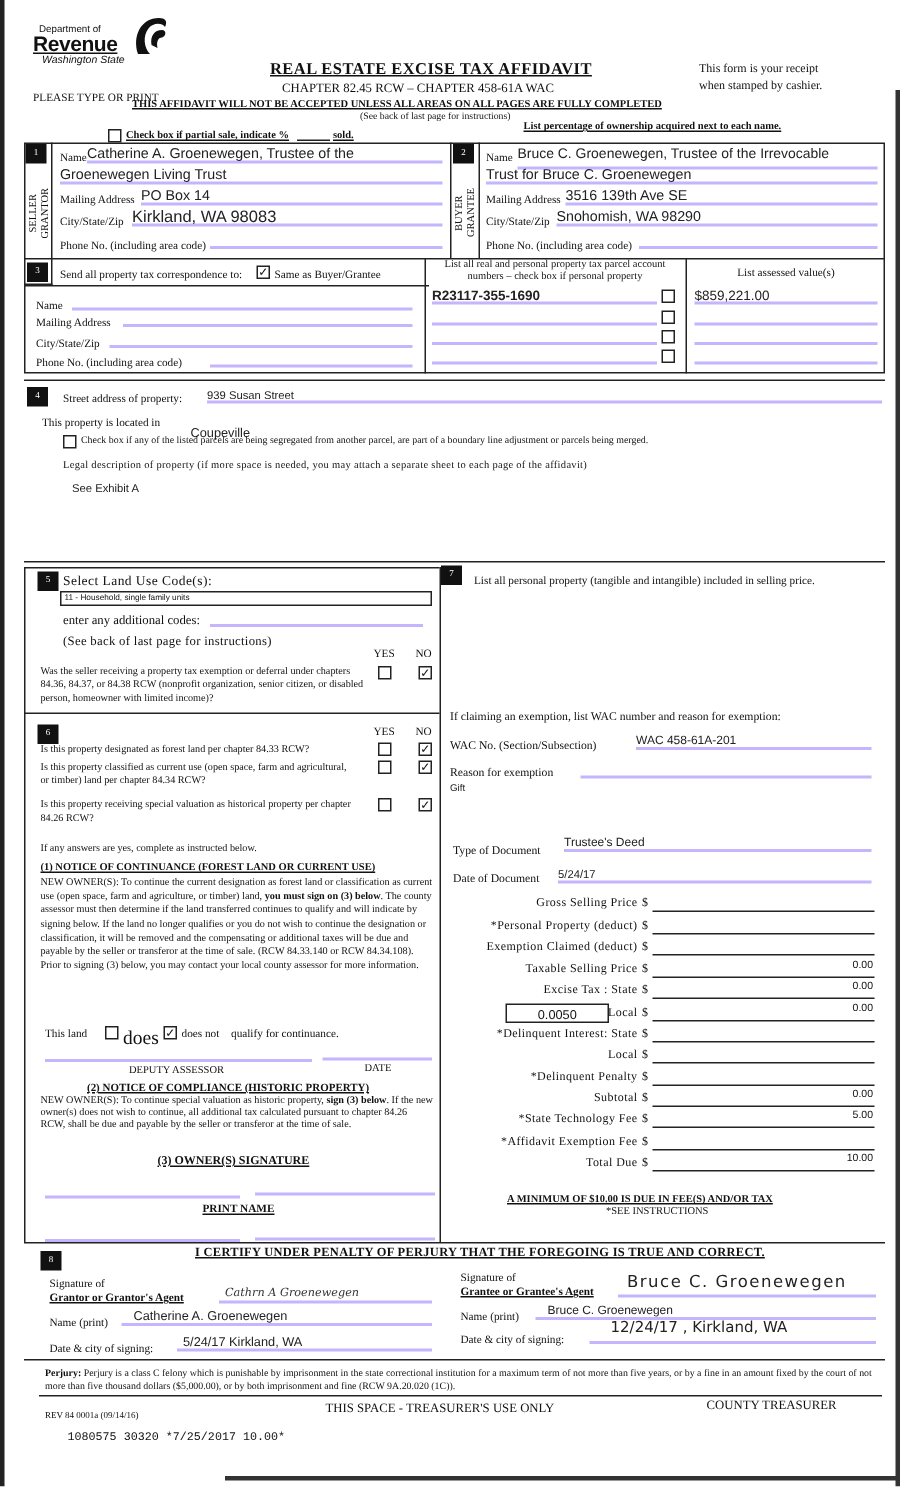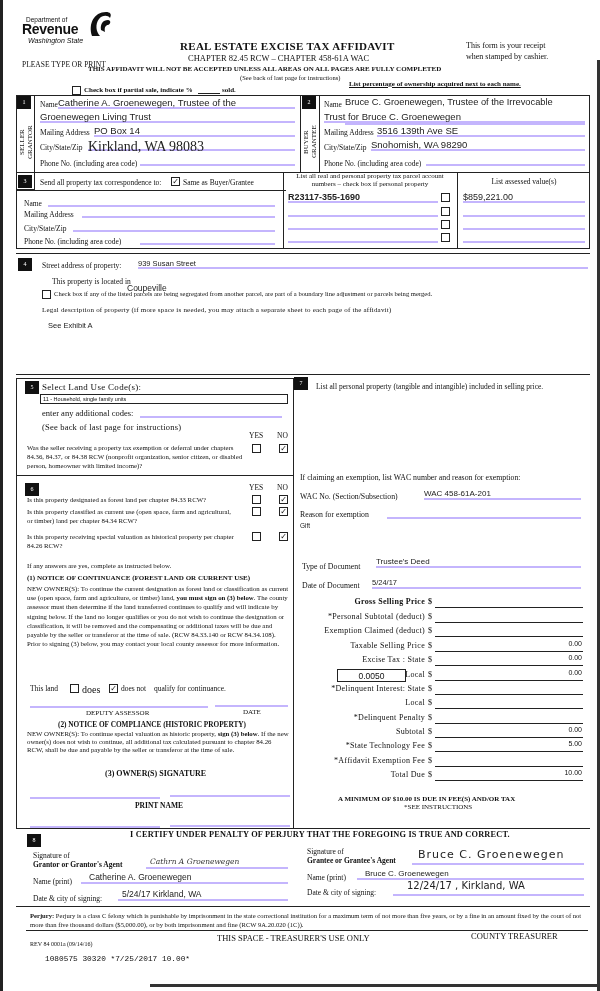--- a/index.html
+++ b/index.html
@@ -4,21 +4,21 @@
 <style>
   * { box-sizing: border-box; margin: 0; padding: 0; }
   body {
     width: 600px; height: 991px; background: #ffffff; position: relative; overflow: hidden;
     font-family: "Liberation Serif", serif; color: #111; font-size: 8px;
   }
   .abs { position: absolute; }
   .sans { font-family: "Liberation Sans", sans-serif; }
   .serif { font-family: "Liberation Serif", serif; }
   .mono { font-family: "Liberation Mono", monospace; }
-  .bold { font-weight: bold; }
+  .bold { font-weight: bold; text-decoration: underline; }
   .line { border-bottom: 2px solid #c4b5fd; }
   .box { border: 1px solid #222; }
   .secnum {
     position: absolute; background: #111; color: #fff; font-size: 6px;
     width: 14px; height: 13px; text-align: center; line-height: 13px;
     font-family: "Liberation Serif", serif;
   }
   .cb {
     position: absolute; width: 9px; height: 9px; border: 1px solid #222; background: #fff;
     font-size: 8px; line-height: 7px; text-align: center; font-family: "DejaVu Sans", sans-serif;
@@ -72,28 +72,28 @@
 <div class="abs" style="left:300px;top:95px;width:20px;height:77px;border-right:1px solid #222;"></div>
 
 <div class="secnum" style="left:17px;top:96px;">1</div>
 <div class="vertlabel" style="left:18px;top:118px;width:16px;height:48px;"><span>SELLER</span><br><span>GRANTOR</span></div>
 <div class="abs lbl" style="left:40px;top:100px;">Name</div>
 <div class="abs fill line" style="left:58px;top:97px;width:237px;font-size:9.5px;height:12px;">Catherine A. Groenewegen, Trustee of the</div>
 <div class="abs fill line" style="left:40px;top:111px;width:255px;font-size:9.5px;height:12px;">Groenewegen Living Trust</div>
 <div class="abs lbl" style="left:40px;top:128px;">Mailing Address</div>
 <div class="abs fill line" style="left:94px;top:125px;width:201px;font-size:9.5px;height:12px;">PO Box 14</div>
 <div class="abs lbl" style="left:40px;top:143px;">City/State/Zip</div>
-<div class="abs fill line" style="left:88px;top:139px;width:207px;font-size:14px;height:12px;font-family:Liberation Serif, serif;">Kirkland, WA 98083</div>
+<div class="abs fill line" style="left:88px;top:139px;width:207px;font-size:11px;height:12px;">Kirkland, WA 98083</div>
 <div class="abs lbl" style="left:40px;top:159px;">Phone No. (including area code)</div>
 <div class="abs line" style="left:140px;top:157px;width:155px;height:9px;"></div>
 
 <div class="secnum" style="left:302px;top:96px;">2</div>
 <div class="vertlabel" style="left:302px;top:118px;width:17px;height:48px;"><span>BUYER</span><br><span>GRANTEE</span></div>
 <div class="abs lbl" style="left:324px;top:100px;">Name</div>
-<div class="abs fill line" style="left:345px;top:97px;width:240px;font-size:9.3px;height:28px;white-space:nowrap;">Bruce C. Groenewegen, Trustee of the Irrevocable</div>
+<div class="abs fill line" style="left:345px;top:97px;width:240px;font-size:9.3px;height:16px;white-space:nowrap;">Bruce C. Groenewegen, Trustee of the Irrevocable</div>
 <div class="abs fill line" style="left:324px;top:111px;width:261px;font-size:9.5px;height:12px;">Trust for Bruce C. Groenewegen</div>
 <div class="abs lbl" style="left:324px;top:128px;">Mailing Address</div>
 <div class="abs fill line" style="left:377px;top:125px;width:208px;font-size:9.5px;height:12px;">3516 139th Ave SE</div>
 <div class="abs lbl" style="left:324px;top:143px;">City/State/Zip</div>
 <div class="abs fill line" style="left:371px;top:139px;width:214px;font-size:9.5px;height:12px;">Snohomish, WA 98290</div>
 <div class="abs lbl" style="left:324px;top:159px;">Phone No. (including area code)</div>
 <div class="abs line" style="left:426px;top:157px;width:159px;height:9px;"></div>
 
 <div class="abs" style="left:16px;top:172px;width:19px;height:18px;border-right:1px solid #222;border-bottom:1px solid #222;"></div>
 <div class="secnum" style="left:18px;top:175px;">3</div>
@@ -134,21 +134,21 @@
       <div class="abs fill line" style="left:288px;top:232px;width:150px;font-size:9px;height:11px;"></div>
       <div class="cb" style="left:441px;top:233px;"></div>
       <div class="abs fill line" style="left:463px;top:232px;width:122px;font-size:9px;height:11px;"></div>
     </div>
   </div>
 
 <div class="abs" style="left:16px;top:253px;width:574px;height:122px;border-top:1px solid #222;border-bottom:1px solid #222;"></div>
 <div class="secnum" style="left:18px;top:258px;">4</div>
 <div class="abs lbl" style="left:42px;top:261px;">Street address of property:</div>
 <div class="abs fill line" style="left:138px;top:259px;width:450px;font-size:7.5px;height:10px;">939 Susan Street</div>
-<div class="abs lbl" style="left:52px;top:277px;">This property is located in</div>
+<div class="abs lbl" style="left:28px;top:277px;">This property is located in</div>
 <div class="abs fill" style="left:127px;top:283px;font-size:8.5px;">Coupeville</div>
 <div class="cb" style="left:42px;top:290px;" id="cb-seg"></div>
 <div class="abs serif" style="left:54px;top:290px;font-size:6.6px;white-space:nowrap;">Check box if any of the listed parcels are being segregated from another parcel, are part of a boundary line adjustment or parcels being merged.</div>
 <div class="abs serif" style="left:42px;top:306px;font-size:7px;white-space:nowrap;letter-spacing:0.2px;">Legal description of property (if more space is needed, you may attach a separate sheet to each page of the affidavit)</div>
 <div class="abs fill" style="left:48px;top:321px;font-size:7.5px;">See Exhibit A</div>
 
 <div class="abs" style="left:16px;top:378px;width:277px;height:450px;border-left:1px solid #222;border-top:1px solid #222;"></div>
 <div class="abs" style="left:293px;top:378px;height:450px;border-left:1px solid #222;"></div>
 
 <div class="secnum" style="left:25px;top:381px;">5</div>
@@ -183,21 +183,21 @@
       <div class="cb" style="left:252px;top:532px;"></div>
       <div class="cb" style="left:279px;top:532px;">✓</div>
     </div>
   </div>
 
 <div class="abs serif" style="left:27px;top:562px;font-size:6.8px;">If any answers are yes, complete as instructed below.</div>
 <div class="abs serif bold" style="left:27px;top:574px;font-size:7px;white-space:nowrap;">(1) NOTICE OF CONTINUANCE  (FOREST LAND OR CURRENT USE)</div>
 <div class="abs serif" style="left:27px;top:584px;width:262px;font-size:6.8px;line-height:9.2px;"><span>NEW OWNER(S): To continue the current designation as forest land or classification as current use (open space, farm and agriculture, or timber) land, </span><b>you must sign on (3) below</b><span>. The county assessor must then determine if the land transferred continues to qualify and will indicate by signing below. If the land no longer qualifies or you do not wish to continue the designation or classification, it will be removed and the compensating or additional taxes will be due and payable by the seller or transferor at the time of sale. (RCW 84.33.140 or RCW 84.34.108). Prior to signing (3) below, you may contact your local county assessor for more information.</span></div>
 <div class="abs serif" style="left:30px;top:684px;font-size:7.5px;">This land</div>
 <div class="cb" style="left:70px;top:684px;" id="cb-does"></div>
-<div class="abs serif" style="left:82px;top:684px;font-size:10px;">does</div>
+<div class="abs serif" style="left:82px;top:684px;font-size:13px;">does</div>
 <div class="cb" style="left:109px;top:684px;" id="cb-doesnot">✓</div>
 <div class="abs serif" style="left:121px;top:684px;font-size:7.5px;">does not</div>
 <div class="abs serif" style="left:154px;top:684px;font-size:7.5px;">qualify for continuance.</div>
 
 <div class="abs line" style="left:30px;top:706px;width:178px;"></div>
 <div class="abs line" style="left:215px;top:705px;width:73px;"></div>
 <div class="abs serif" style="left:86px;top:709px;font-size:7px;">DEPUTY ASSESSOR</div>
 <div class="abs serif" style="left:243px;top:708px;font-size:7px;">DATE</div>
 <div class="abs serif bold" style="left:58px;top:720px;font-size:7.3px;white-space:nowrap;">(2) NOTICE OF COMPLIANCE (HISTORIC PROPERTY)</div>
 <div class="abs serif" style="left:27px;top:730px;width:262px;font-size:6.8px;line-height:8.2px;"><span>NEW OWNER(S): To continue special valuation as historic property, </span><b>sign (3) below</b><span>. If the new owner(s) does not wish to continue, all additional tax calculated pursuant to chapter 84.26 RCW, shall be due and payable by the seller or transferor at the time of sale.</span></div>
@@ -215,28 +215,28 @@
 <div class="abs fill line" style="left:424px;top:489px;width:157px;font-size:8px;height:11px;">WAC 458-61A-201</div>
 <div class="abs serif" style="left:300px;top:510px;font-size:7.8px;">Reason for exemption</div>
 <div class="abs line" style="left:387px;top:517px;width:194px;"></div>
 <div class="abs fill" style="left:300px;top:522px;font-size:6.5px;">Gift</div>
 <div class="abs serif" style="left:302px;top:562px;font-size:7.8px;">Type of Document</div>
 <div class="abs fill line" style="left:376px;top:557px;width:205px;font-size:8px;height:11px;">Trustee's Deed</div>
 <div class="abs serif" style="left:302px;top:581px;font-size:7.8px;">Date of Document</div>
 <div class="abs fill line" style="left:372px;top:578px;width:209px;font-size:7.5px;height:11px;">5/24/17</div>
 <div class="abs box sans" style="left:337px;top:669px;width:69px;height:13px;font-size:8.5px;text-align:center;line-height:12px;">0.0050</div>
 <div id="amount-rows">
-    <div class="amt-row" style="top: 597px; font-weight: bold;">
+    <div class="amt-row" style="top: 597px;">
       <span class="amt-label serif">Gross Selling Price</span>
       <span class="amt-dollar serif">$</span>
       <div class="amt-line"></div>
       <span class="amt-val"></span>
     </div>
     <div class="amt-row" style="top: 612px;">
-      <span class="amt-label serif">*Personal Subtotal (deduct)</span>
+      <span class="amt-label serif">*Personal Property (deduct)</span>
       <span class="amt-dollar serif">$</span>
       <div class="amt-line"></div>
       <span class="amt-val"></span>
     </div>
     <div class="amt-row" style="top: 626px;">
       <span class="amt-label serif">Exemption Claimed (deduct)</span>
       <span class="amt-dollar serif">$</span>
       <div class="amt-line"></div>
       <span class="amt-val"></span>
     </div>

